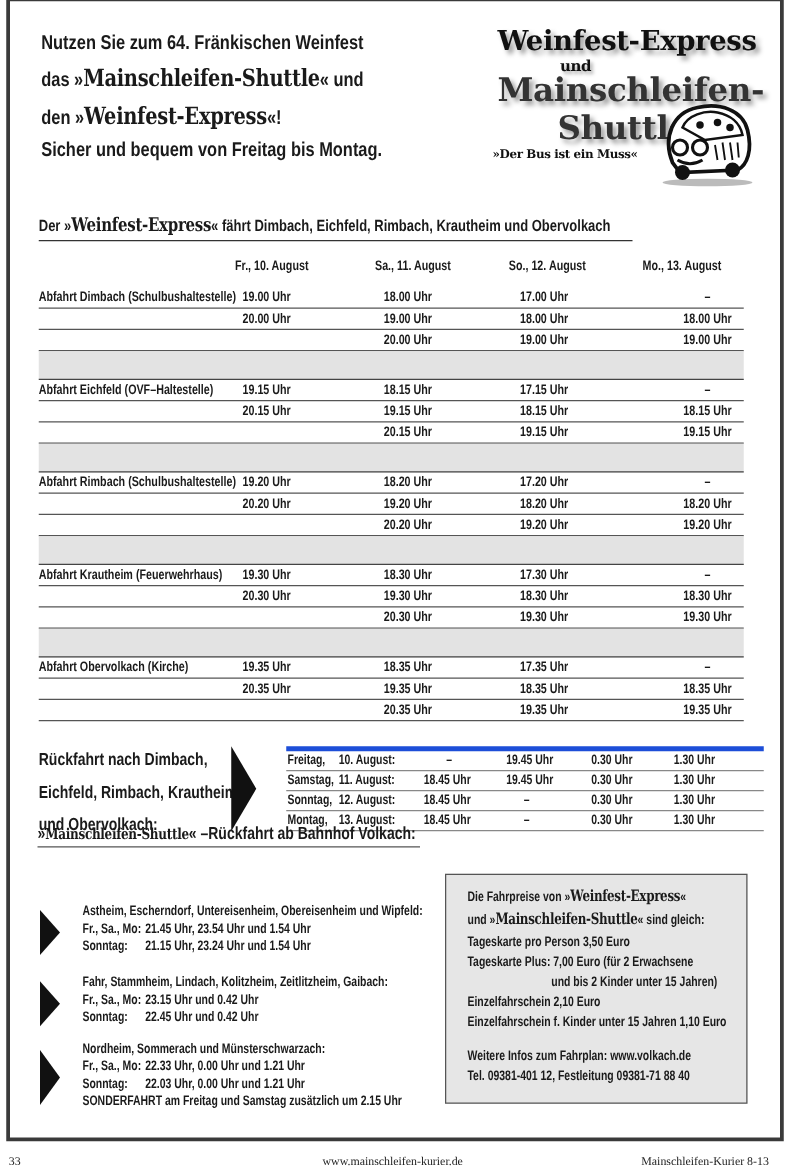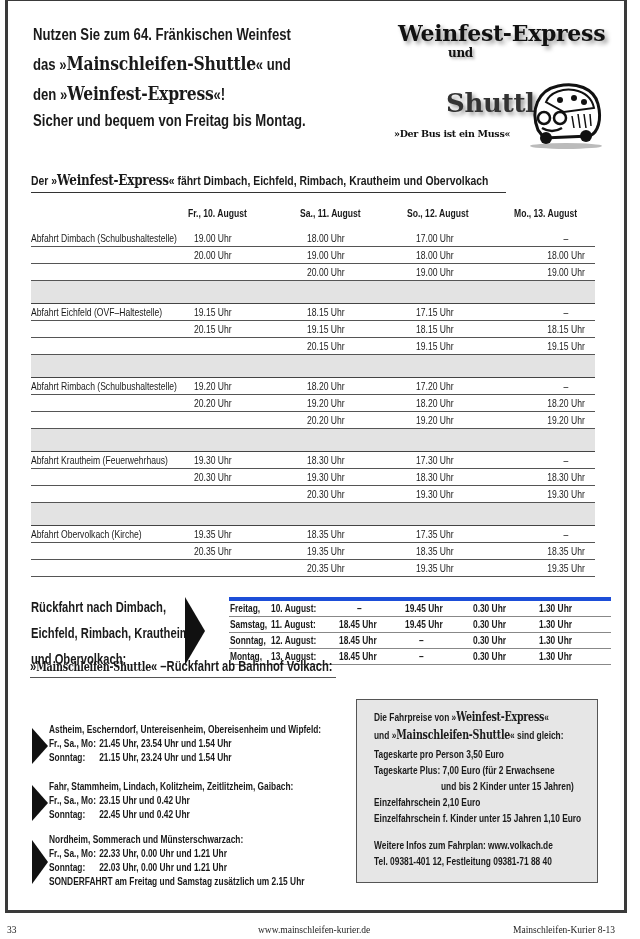--- a/index.html
+++ b/index.html
@@ -14,32 +14,32 @@
   .intro .line { font-weight:bold; font-size:16px; height:26px; line-height:26px; white-space:nowrap;
                  transform:scaleX(0.82); transform-origin:left center; }
   .intro .line.l2, .intro .line.l3 { height:30px; line-height:30px; }
   .intro .fancy { font-size:19px; }
   .logo { position:absolute; left:392px; top:18px; width:210px; height:140px; }
   .logo .t1 { position:absolute; left:6px; top:2px; font-size:22px; color:#111;
               text-shadow:3px 3px 4px #9a9a9a; white-space:nowrap; }
   .logo .t2 { position:absolute; left:56px; top:28px; font-size:12px; color:#111; text-shadow:2px 2px 3px #aaa; }
   .logo .t3 { position:absolute; left:6px; top:40px; font-size:26px; color:#333; text-shadow:3px 3px 4px #999; white-space:nowrap; }
   .logo .t4 { position:absolute; left:6px; top:70px; font-size:26px; color:#333; text-shadow:3px 3px 4px #999;margin-left:48px; }
-  .logo .t5 { position:absolute; left:2px; top:110px; font-size:9.5px; color:#111; white-space:nowrap; }
+  .logo .t5 { position:absolute; left:2px; top:100px; font-size:9.5px; color:#111; white-space:nowrap; }
   .bus { position:absolute; left:132px; top:62px; width:80px; height:70px; }
 
   
   .sched-title { position:absolute; left:31px; top:168px; width:475px; border-bottom:1.5px solid #333;
                  height:24px; line-height:24px; white-space:nowrap; }
   .sched-title .inner { font-weight:bold; font-size:13px; transform:scaleX(0.8); transform-origin:left center; display:inline-block; }
   .sched-title .fancy { font-size:15px; }
   .col-head { position:absolute; top:207px; font-weight:bold; font-size:11px; white-space:nowrap;
               transform:scaleX(0.78); transform-origin:left center; }
   .table { position:absolute; left:31px; top:230px; width:564px; }
-  .row { position:relative; height:16px; border-bottom:1px solid #555; font-size:11px; font-weight:normal; line-height:16px; }
+  .row { position:relative; height:16px; border-bottom:1px solid #555; font-size:11px; font-weight:bold; line-height:16px; }
   .row.blank { height:22px; background:#e3e3e3; border-bottom:1.5px solid #444; }
   .row .cell { position:absolute; top:0; white-space:nowrap; transform:scaleX(0.78); transform-origin:left center; }
   .row .c0 { left:0; }
   .row .c1 { left:163px; }
   .row .c2 { left:276px; }
   .row .c3 { left:385px; }
   .row .c4 { left:505px; text-align:center; width:60px; transform-origin:center center; }
 
   
   .ret-text { position:absolute; left:31px; top:594px; width:160px; }
@@ -53,21 +53,21 @@
   .ret-row .r0 { left:1px; } .ret-row .r1 { left:42px; } .ret-row .r2 { left:110px; }
   .ret-row .r3 { left:176px; } .ret-row .r4 { left:244px; } .ret-row .r5 { left:310px; }
 
   
   .shuttle-title { position:absolute; left:30px; top:655px; width:306px; border-bottom:1.5px solid #555; height:22px; line-height:22px; white-space:nowrap; }
   .shuttle-title .inner { font-weight:bold; font-size:14px; transform:scaleX(0.8); transform-origin:left center; display:inline-block; }
   .shuttle-title .fancy { font-size:12px; }
   .block { position:absolute; left:32px; }
   .block .arrow { position:absolute; left:0; top:6px; width:0; height:0; border-top:18px solid transparent;
                   border-bottom:18px solid transparent; border-left:16px solid #111; }
-  .block .lines { position:absolute; left:17px; top:0; }
+  .block .lines { position:absolute; left:34px; top:0; }
   .block .ln { font-size:11px; font-weight:bold; height:14px; line-height:14px; white-space:nowrap;
                transform:scaleX(0.76); transform-origin:left center; }
   .block .ln .lbl { display:inline-block; width:66px; }
 
   
   .pricebox { position:absolute; left:356px; top:699px; width:242px; height:184px; background:#e6e6e6;
               border:1.5px solid #555; box-sizing:border-box; }
   .pricebox .ln { position:absolute; left:17px; font-size:11px; font-weight:bold; white-space:nowrap;
                   transform:scaleX(0.76); transform-origin:left center; }
   .pricebox .fancy { font-size:12.5px; }
@@ -87,20 +87,21 @@
   </div>
   <div class="line l3">
     <span>den »</span><span class="fancy">Weinfest-Express</span><span>«!</span>
   </div>
   <div class="line">Sicher und bequem von Freitag bis Montag.</div>
 </div>
 
 <div class="logo">
   <div class="t1 fancy">Weinfest-Express</div>
   <div class="t2 fancy">und</div>
+  <div class="t3 fancy">Mainschleifen-</div>
   <div class="t4 fancy">Shuttle</div>
   <div class="t5 fancy">»Der Bus ist ein Muss«</div>
   <svg class="bus" viewBox="0 0 80 70">
     <ellipse cx="42" cy="66" rx="36" ry="3" fill="#bbb"></ellipse>
     <path d="M14 50 C6 30 14 10 34 6 C52 2 70 8 74 24 C78 40 74 52 66 56 L20 58 Z" fill="#fff" stroke="#111" stroke-width="3"></path>
     <path d="M22 22 C26 12 40 8 50 10 C60 12 68 18 70 28 L40 32 Z" fill="#fff" stroke="#111" stroke-width="2"></path>
     <circle cx="36" cy="20" r="3" fill="#111"></circle>
       <circle cx="50" cy="18" r="3" fill="#111"></circle>
       <circle cx="60" cy="22" r="3" fill="#111"></circle>
     <circle cx="20" cy="38" r="6" fill="#fff" stroke="#111" stroke-width="2.5"></circle>

